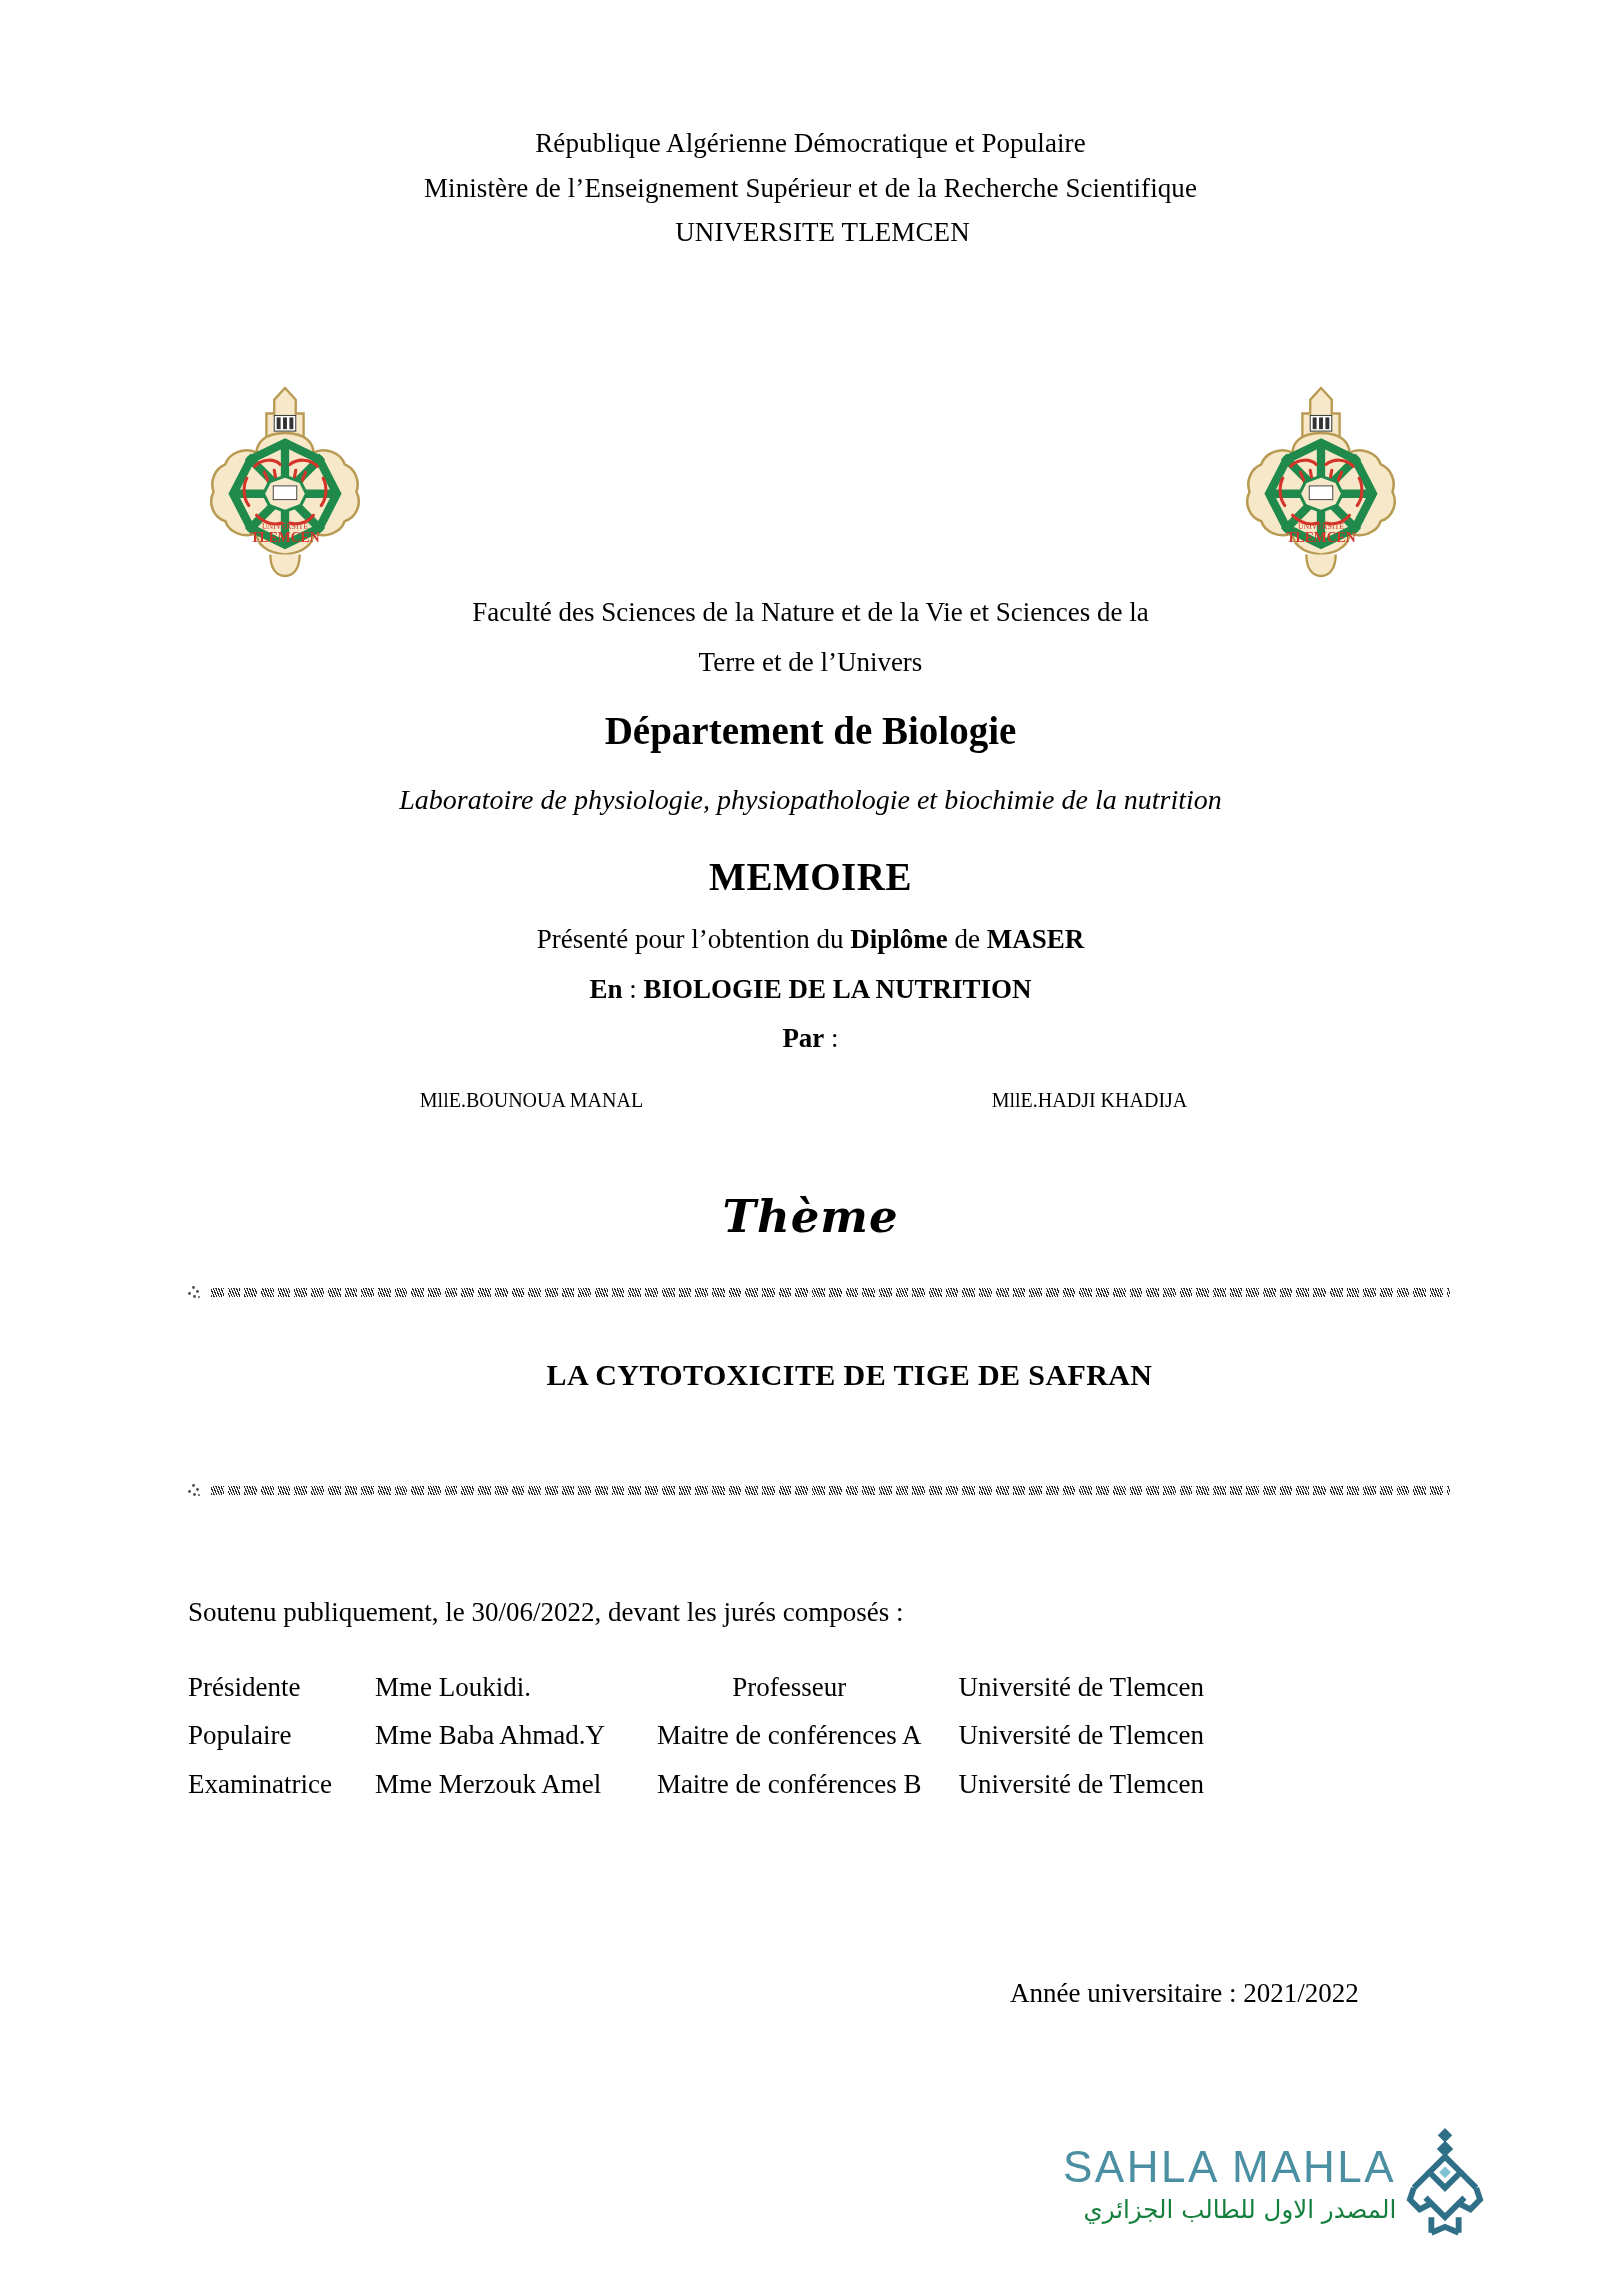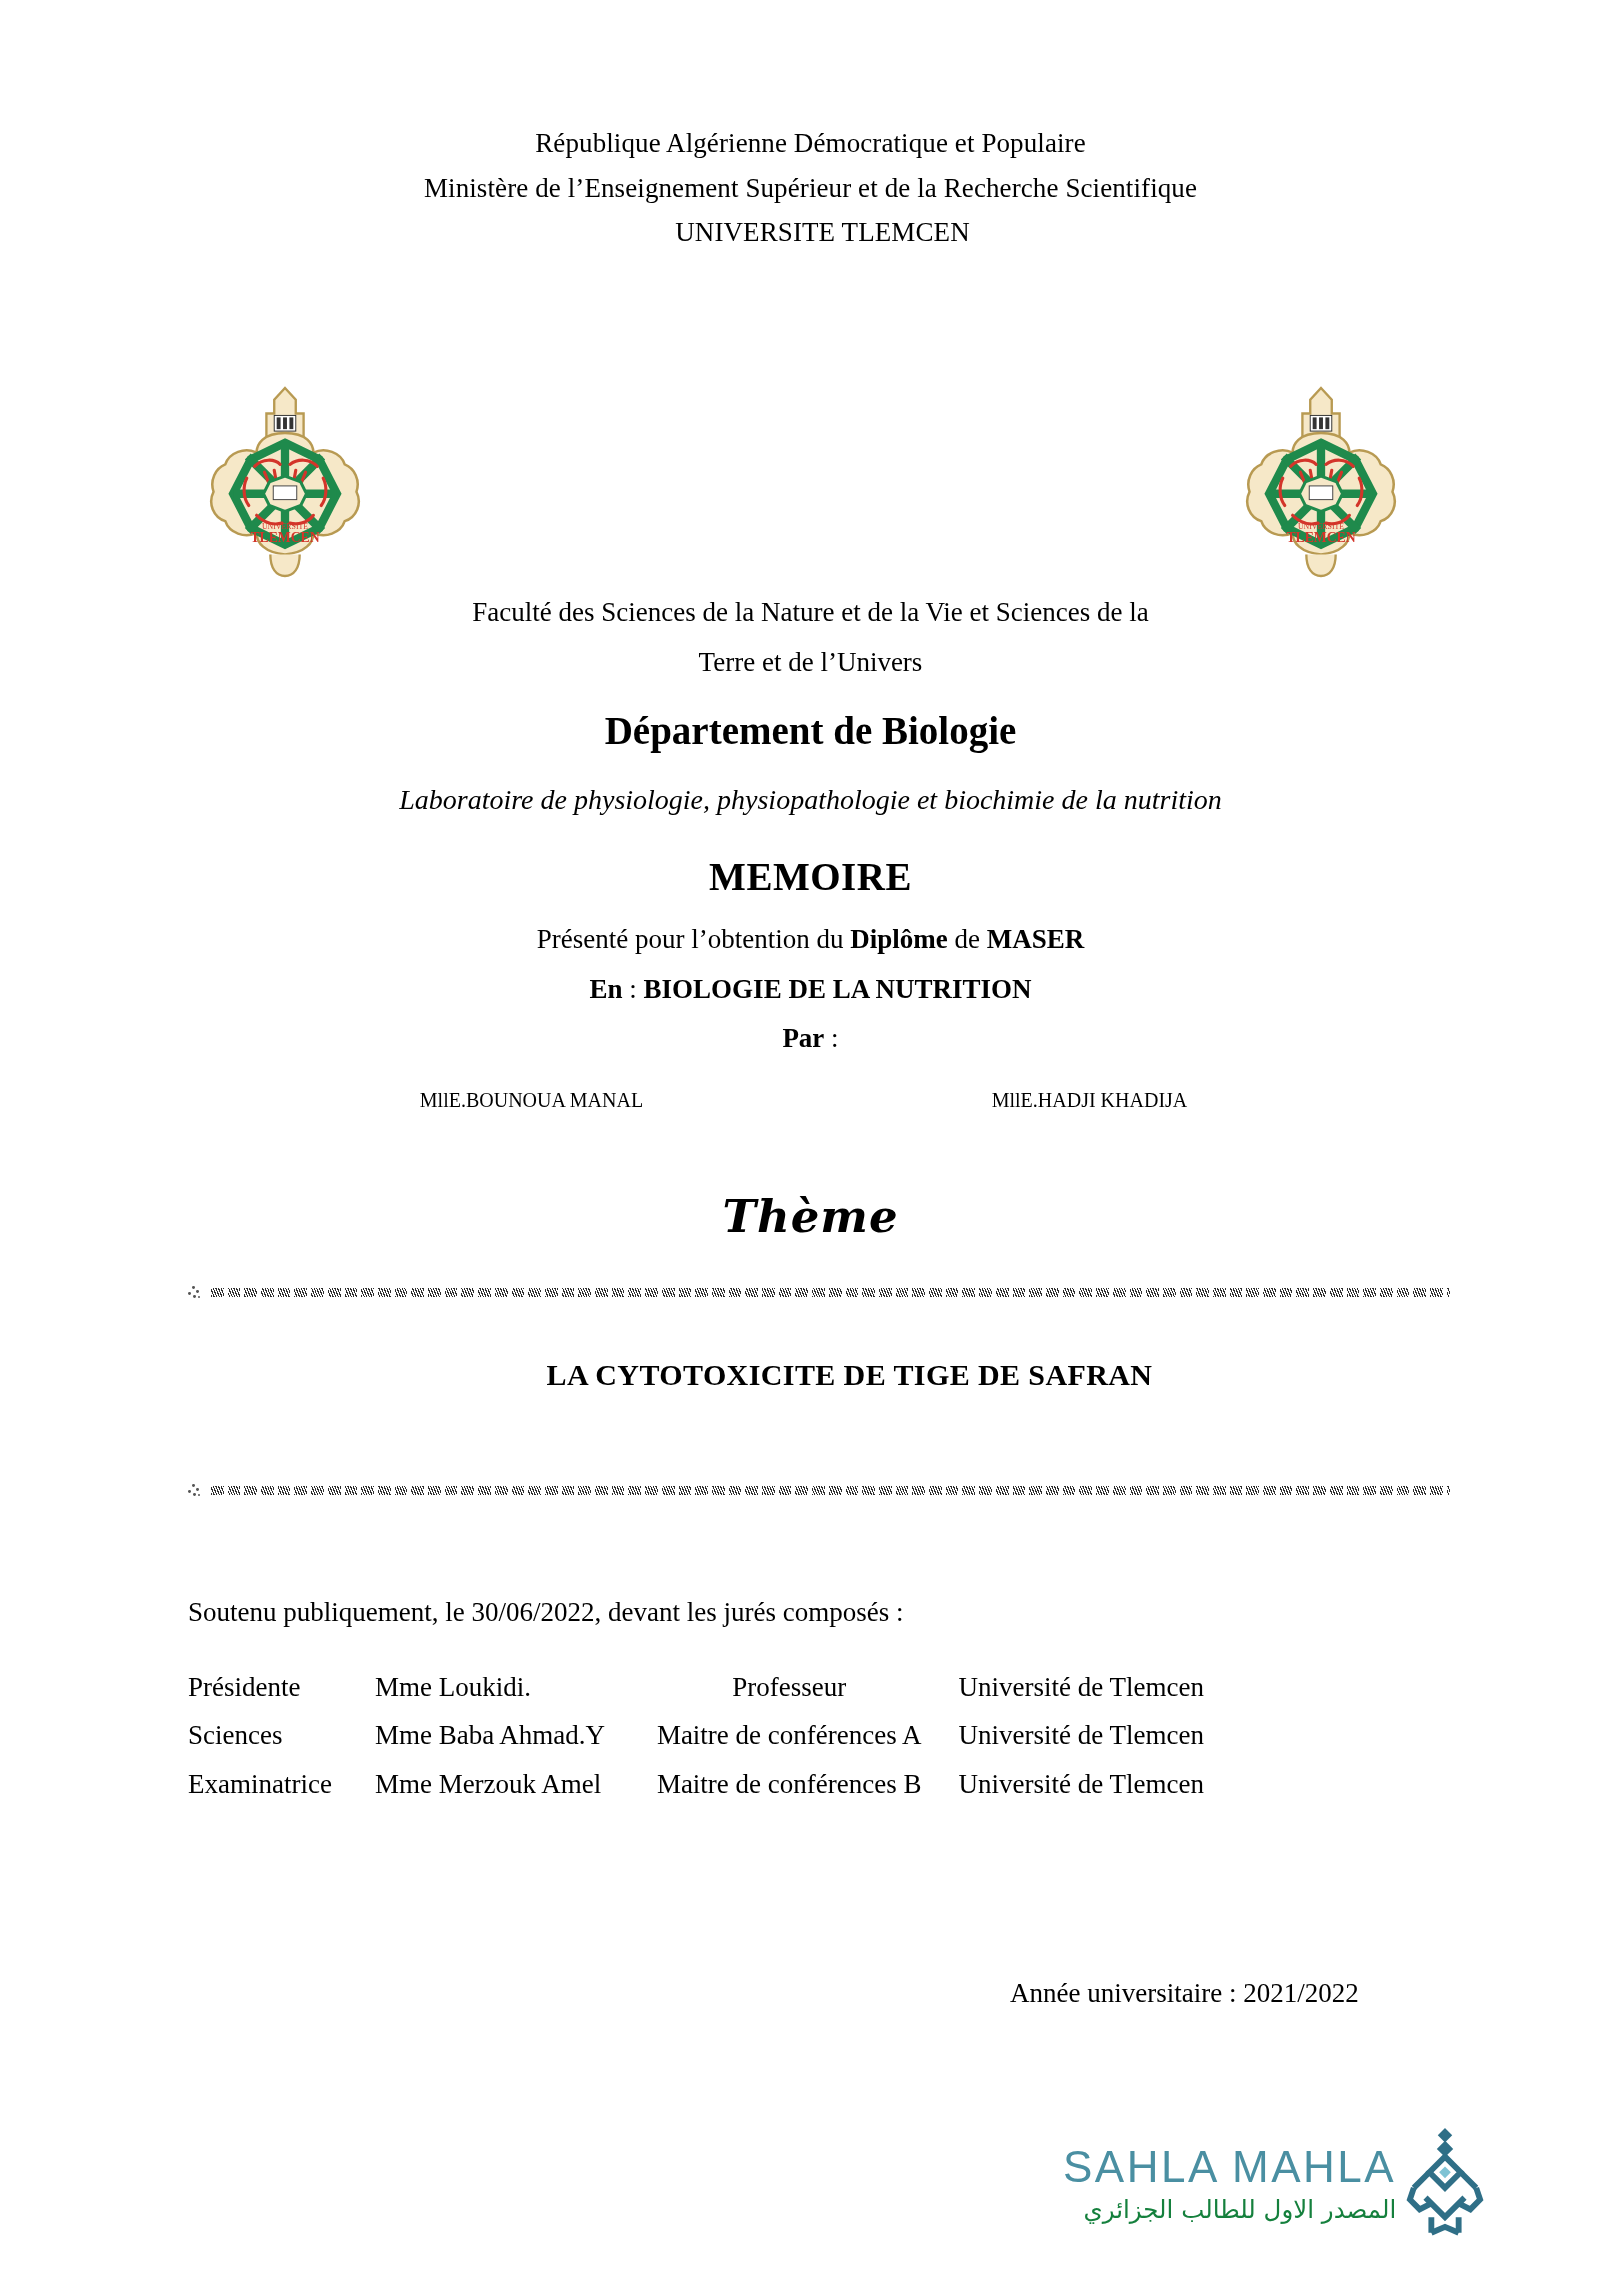--- a/index.html
+++ b/index.html
@@ -356,21 +356,21 @@
 
   <table class="jury-table" style="left:188px; top:1663px;">
     <tbody>
       <tr>
         <td class="c-role">Présidente</td>
         <td class="c-name">Mme Loukidi.</td>
         <td class="c-grade">Professeur</td>
         <td class="c-univ">Université de Tlemcen</td>
       </tr>
       <tr>
-        <td class="c-role">Sciences</td>
+        <td class="c-role">Populaire</td>
         <td class="c-name">Mme Baba Ahmad.Y</td>
         <td class="c-grade">Maitre de conférences A</td>
         <td class="c-univ">Université de Tlemcen</td>
       </tr>
       <tr>
         <td class="c-role">Examinatrice</td>
         <td class="c-name">Mme Merzouk Amel</td>
         <td class="c-grade">Maitre de conférences B</td>
         <td class="c-univ">Université de Tlemcen</td>
       </tr>

